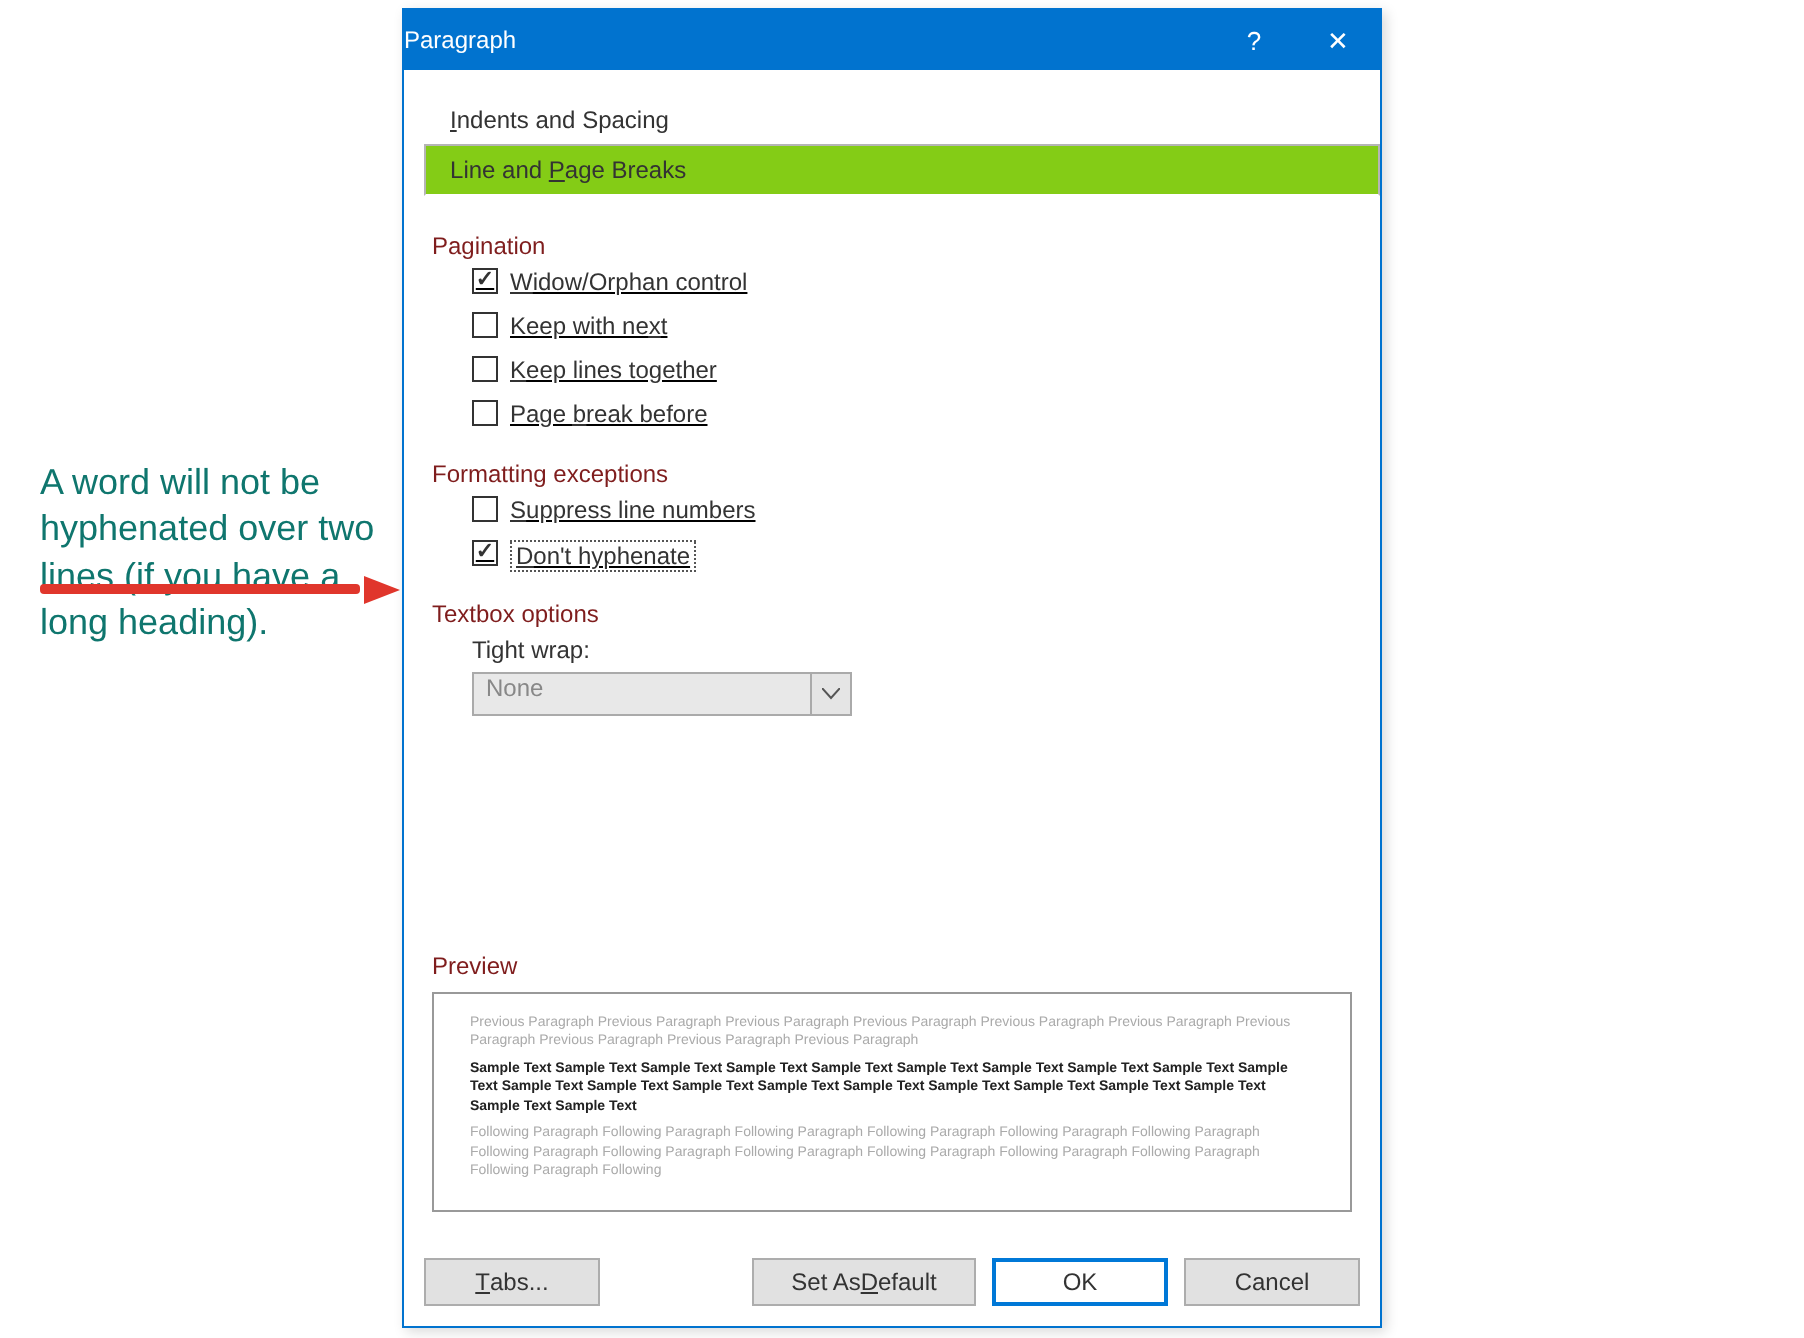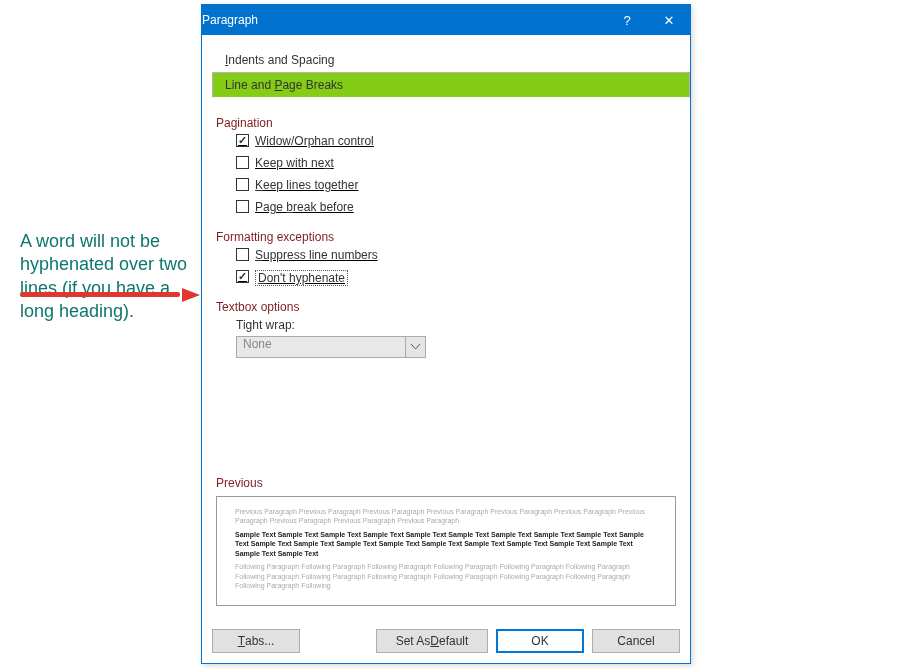--- a/index.html
+++ b/index.html
@@ -306,21 +306,21 @@
           <svg width="9" height="6" viewBox="0 0 9 6">
               <path d="M0 0 L4.5 5 L9 0" fill="none" stroke="#555" stroke-width="1"></path>
             </svg>
         </div>
       </div>
     </div>
 
     <div style="height:110px;"></div>
 
     <div class="section-label">
-      <span class="section-text">Previous</span>
+      <span class="section-text">Preview</span>
     </div>
     <div class="preview-box">
       <div>Previous Paragraph Previous Paragraph Previous Paragraph Previous Paragraph Previous Paragraph Previous Paragraph Previous Paragraph Previous Paragraph Previous Paragraph Previous Paragraph</div>
       <div class="preview-sample">Sample Text Sample Text Sample Text Sample Text Sample Text Sample Text Sample Text Sample Text Sample Text Sample Text Sample Text Sample Text Sample Text Sample Text Sample Text Sample Text Sample Text Sample Text Sample Text Sample Text Sample Text</div>
       <div>Following Paragraph Following Paragraph Following Paragraph Following Paragraph Following Paragraph Following Paragraph Following Paragraph Following Paragraph Following Paragraph Following Paragraph Following Paragraph Following Paragraph Following Paragraph Following</div>
     </div>
 
   </div>
 
   <div class="button-row">

